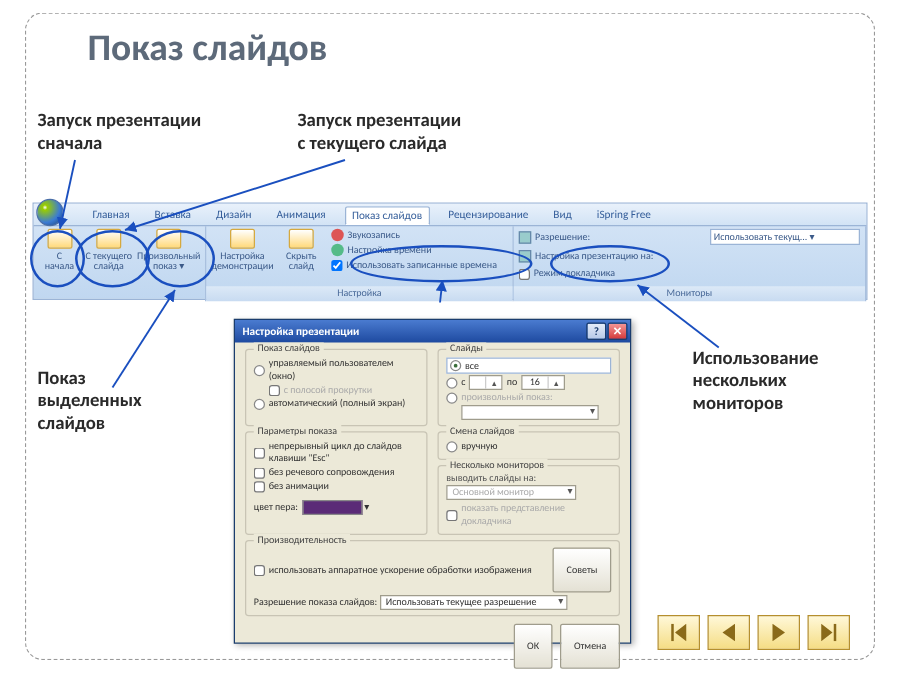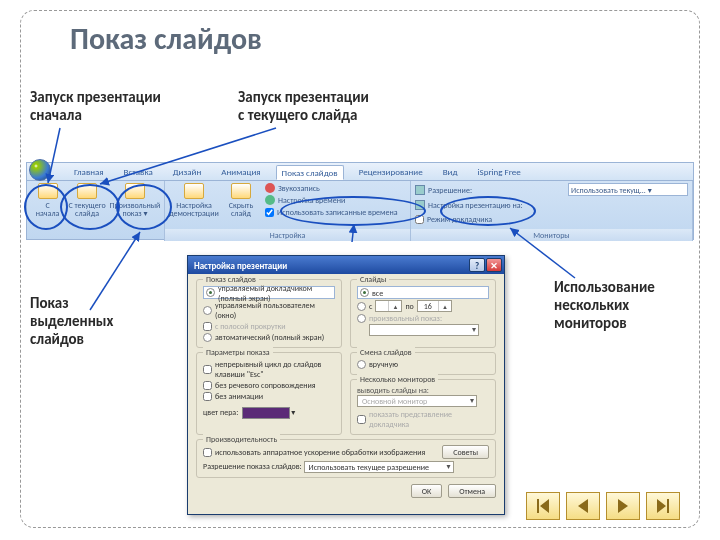--- a/index.html
+++ b/index.html
@@ -27,21 +27,21 @@
   .winbtns{display:flex;gap:1px}
   .winbtn{width:16px;height:14px;background:linear-gradient(#e4ecf9,#b6c9e8);border:1px solid #1a3c6e;border-radius:2px;display:flex;align-items:center;justify-content:center;font-size:9px;color:#1a3c6e}
   .winbtn.close{background:linear-gradient(#f39696,#d43a3a);color:#fff}
   .dbody{padding:5px 8px 8px 8px;display:grid;grid-template-columns:1fr 1fr;gap:0 8px}
   .gbox{border:1px solid #c8c4b4;border-radius:3px;padding:5px 6px 4px 6px;margin-bottom:4px;position:relative}
   .gbox .gt{position:absolute;top:-6px;left:6px;background:#ece9d8;padding:0 3px;font-size:8px;color:#444}
   .rad{display:flex;align-items:center;gap:3px;margin:1px 0}
   .rad .rdot{width:9px;height:9px;border-radius:50%;border:1px solid #888;background:#fff;position:relative;flex-shrink:0}
   .rad.sel .rdot::after{content:"";position:absolute;left:2px;top:2px;width:3px;height:3px;border-radius:50%;background:#3b6e3b}
   .small{font-size:8px;color:#555}
-  .dbtn{display:inline-block;padding:1px 10px;background:linear-gradient(#fff,#e4e1d4);border:1px solid #9f9c8c;border-radius:2px;margin-left:4px}
+  .dbtn{display:inline-block;padding:12px 10px;background:linear-gradient(#fff,#e4e1d4);border:1px solid #9f9c8c;border-radius:2px;margin-left:4px}
   .navbtns{position:absolute;right:40px;bottom:20px;display:flex;gap:6px}
   .navbtn{width:34px;height:28px;background:linear-gradient(#fff8d8,#f5dd85);border:1.5px solid #b58f2e;display:flex;align-items:center;justify-content:center}
   .navbtn svg{fill:#8a6a1a}
   .clrbox{width:48px;height:12px;background:#5b2b77;border:1px solid #888;display:inline-block;vertical-align:middle;margin-left:4px}
   .drop{display:inline-block;border:1px solid #9f9c8c;background:#fff;padding:0 14px 0 4px;height:12px;font-size:8px;position:relative;vertical-align:middle}
   .drop::after{content:"▾";position:absolute;right:2px;top:-1px;color:#555}
   .spin{display:inline-flex;border:1px solid #9f9c8c;background:#fff;height:12px;font-size:8px;align-items:center}
   .spin span{padding:0 6px}
   .spin .sbtn{width:10px;height:10px;border-left:1px solid #ccc;display:flex;align-items:center;justify-content:center;font-size:7px;color:#555}
 </style>
@@ -167,29 +167,25 @@
   <div class="dtitle">
     <span>Настройка презентации</span>
     <div class="winbtns">
       <div class="winbtn">?</div>
       <div class="winbtn close">✕</div>
     </div>
   </div>
   <div class="dbody">
     <div class="gbox">
       <div class="gt">Показ слайдов</div>
-      <div class="rad sel">
-          <span class="rdot"></span>
-          <span>управляемый докладчиком (полный экран)</span>
-        </div>
       <div class="rad">
           <span class="rdot"></span>
           <span>управляемый пользователем (окно)</span>
         </div>
-      <div class="rad" style="color:#aaa">
+      <div class="rad" style="margin-left:12px;color:#aaa">
           <input type="checkbox" style="width: 9px; height: 9px;">
           <span>с полосой прокрутки</span>
         </div>
       <div class="rad">
           <span class="rdot"></span>
           <span>автоматический (полный экран)</span>
         </div>
     </div>
     <div class="gbox">
       <div class="gt">Слайды</div>
@@ -236,21 +232,21 @@
       <div class="gbox">
         <div class="gt">Смена слайдов</div>
         <div class="rad">
             <span class="rdot"></span>
             <span>вручную</span>
           </div>
       </div>
       <div class="gbox">
         <div class="gt">Несколько мониторов</div>
         <div class="small">выводить слайды на:</div>
-        <div class="drop" style="width:120px;color:#aaa">Основной монитор</div>
+        <div class="drop" style="width:104px;color:#aaa">Основной монитор</div>
         <div class="rad" style="color:#aaa;margin-top:2px">
             <input type="checkbox" style="width: 9px; height: 9px;">
             <span>показать представление докладчика</span>
           </div>
       </div>
     </div>
     <div class="gbox" style="grid-column:1/3">
       <div class="gt">Производительность</div>
       <div style="display:flex;justify-content:space-between;align-items:center">
         <div class="rad">

